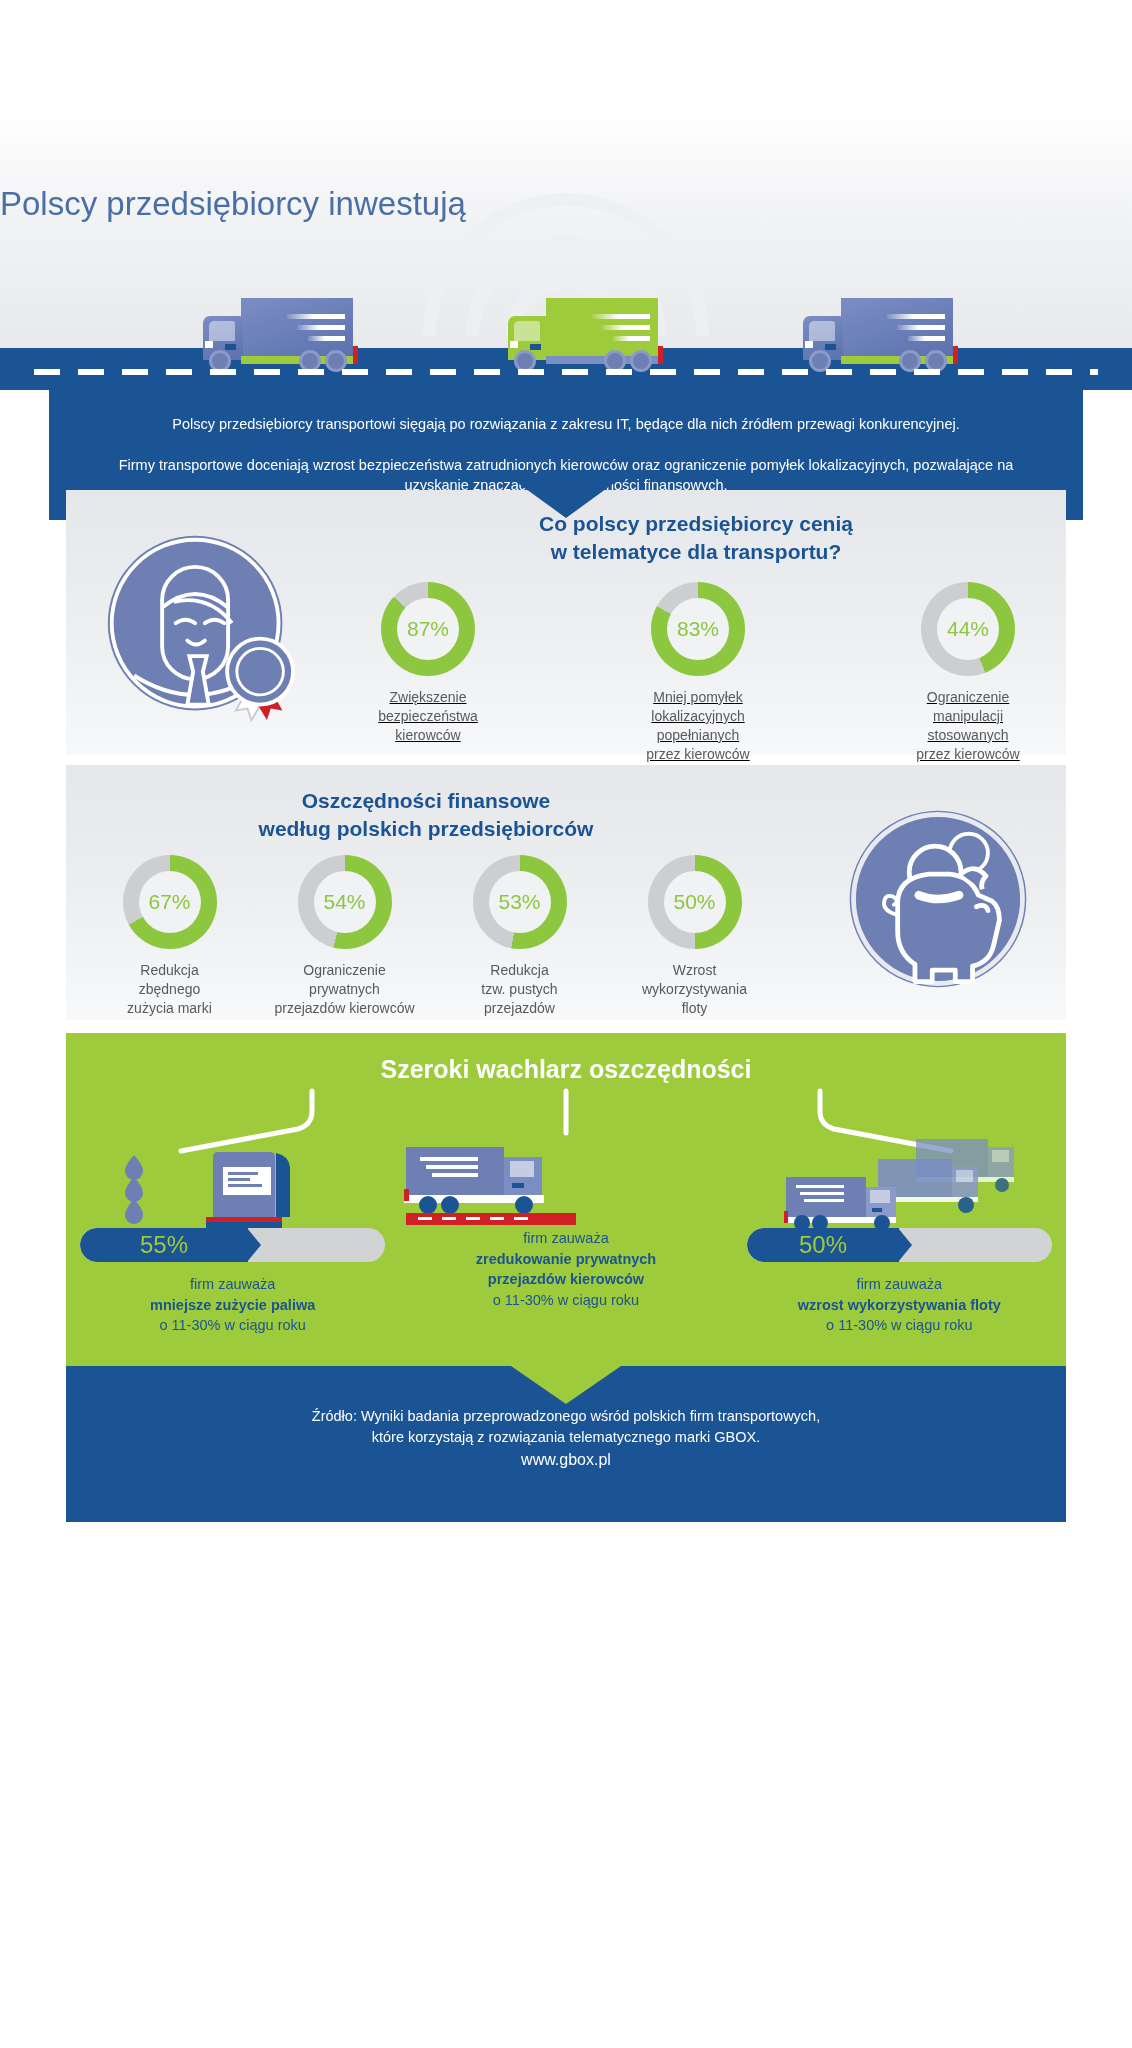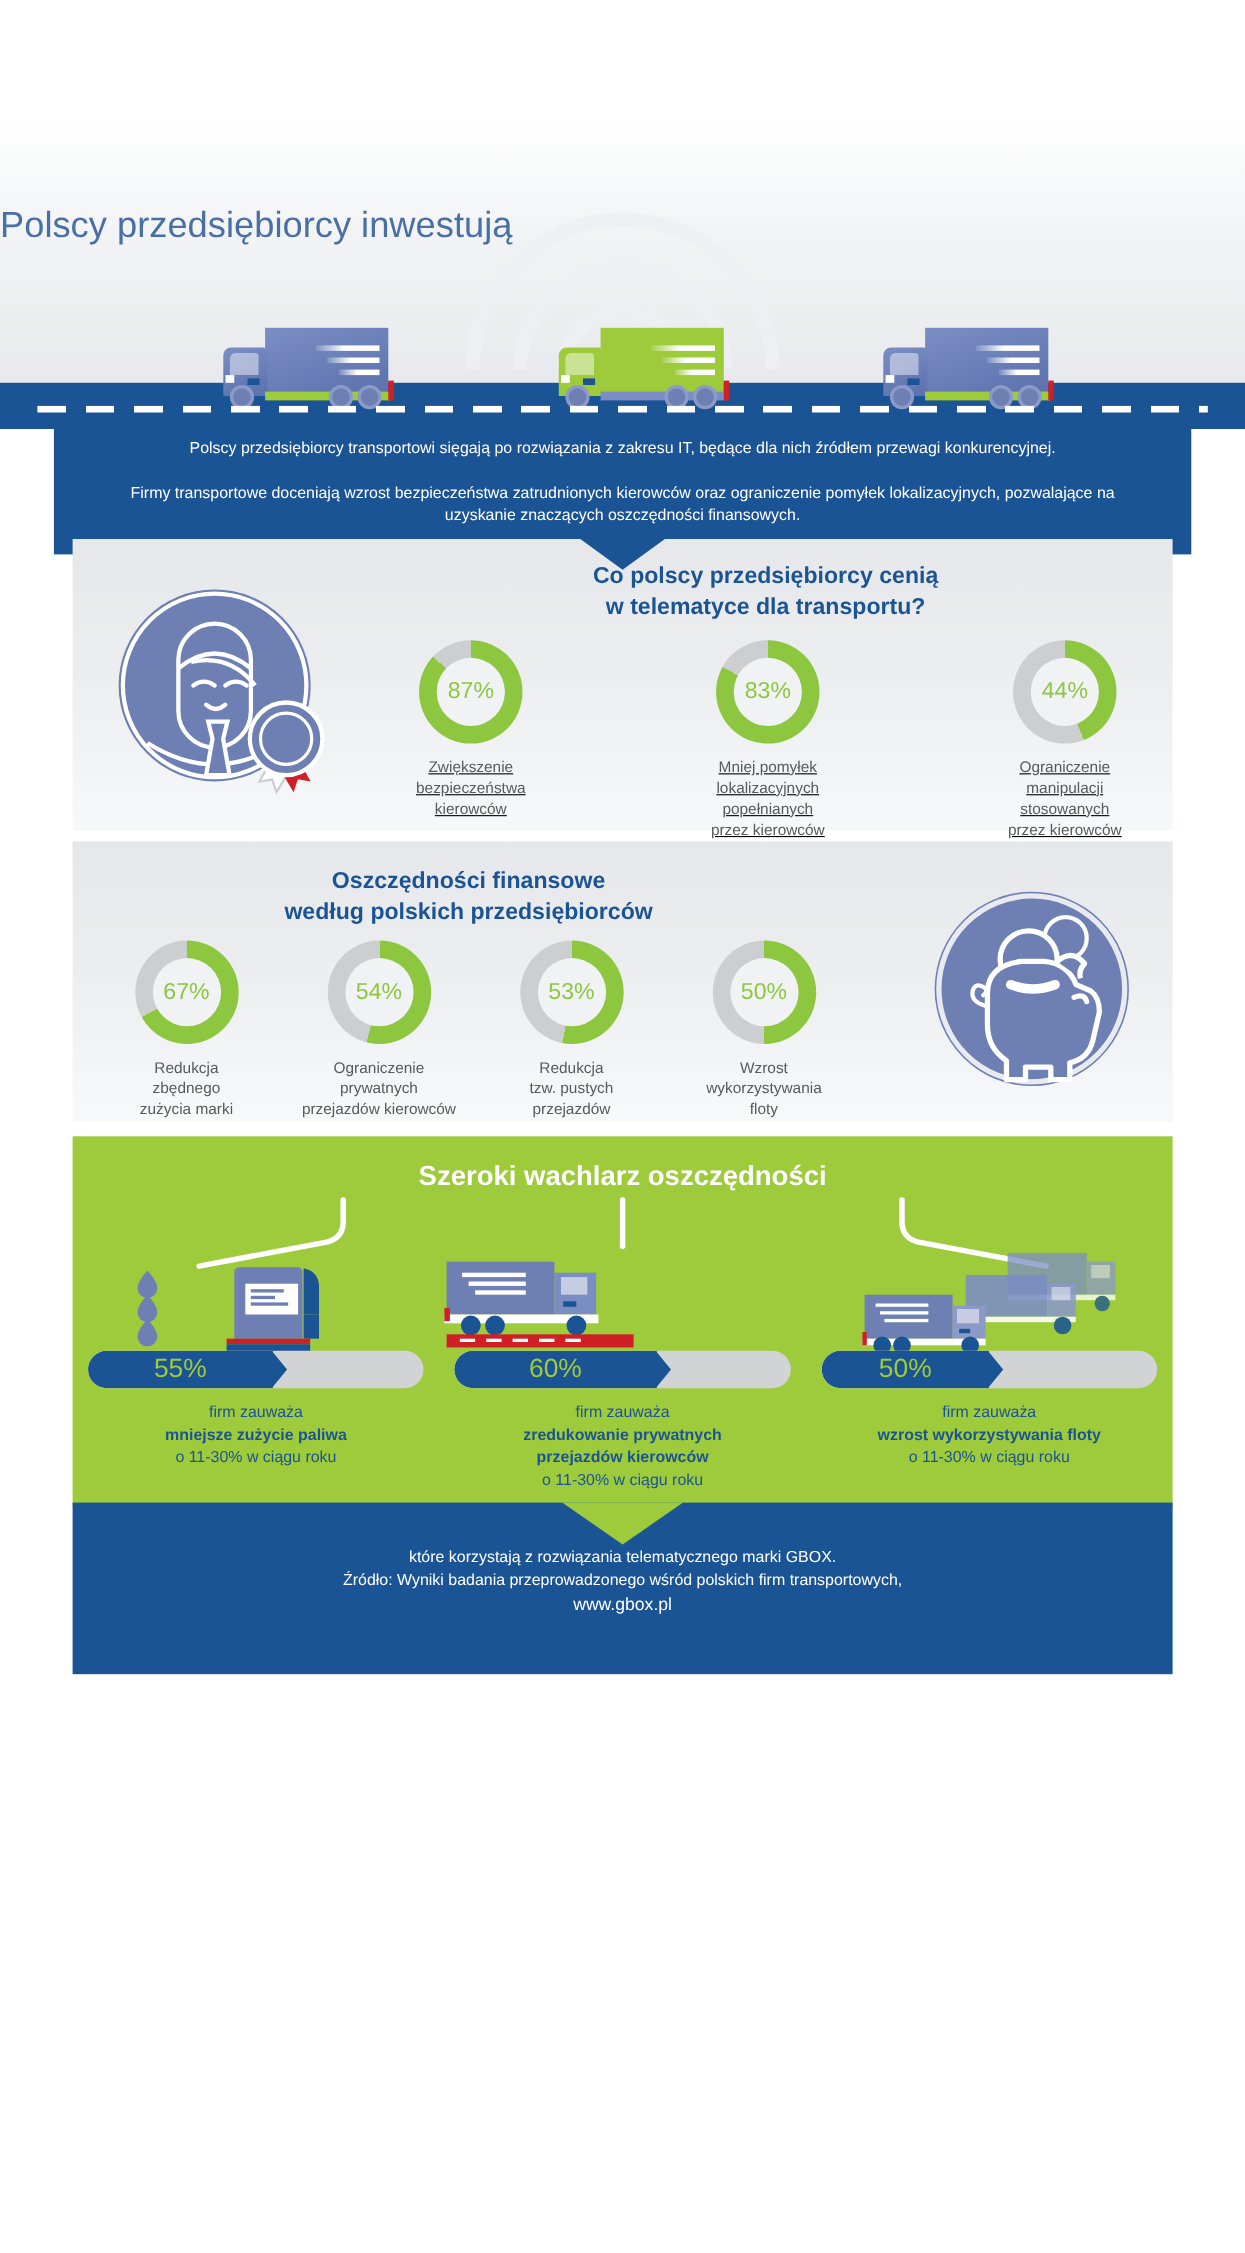--- a/index.html
+++ b/index.html
@@ -153,20 +153,21 @@
     left: 49px;
     width: 1034px;
     background: #1b5494;
     padding: 18px 40px 24px;
     color: #ffffff;
     text-align: center;
   }
   .intro p {
     font-size: 14.5px;
     line-height: 1.42;
+    margin-top: 16px;
   }
   .intro p + p { margin-top: 20px; }
   .intro-arrow {
     position: absolute;
     top: 478px;
     left: 50%;
     transform: translateX(-50%);
     width: 0; height: 0;
     border-left: 55px solid transparent;
     border-right: 55px solid transparent;
@@ -656,25 +657,20 @@
           </div>
         </div>
         <div class="bar-cap">
           <span>firm zauważa</span>
           <span class="b">mniejsze zużycie paliwa</span>
           <span>o 11-30% w ciągu roku</span>
         </div>
       </div>
 
       <div class="bar-cell">
-        <div class="bar-track">
-          <div class="bar-fill" style="width:60%;">
-            <span class="bar-pct">60%</span>
-          </div>
-        </div>
         <div class="bar-cap">
           <span>firm zauważa</span>
           <span class="b">zredukowanie prywatnych</span>
           <span class="b">przejazdów kierowców</span>
           <span>o 11-30% w ciągu roku</span>
         </div>
       </div>
 
       <div class="bar-cell">
         <div class="bar-track">
@@ -687,18 +683,18 @@
           <span class="b">wzrost wykorzystywania floty</span>
           <span>o 11-30% w ciągu roku</span>
         </div>
       </div>
     </div>
   </div>
 
   <div class="green-arrow"></div>
 
   <div class="footer">
+    <p>Źródło: Wyniki badania przeprowadzonego wśród polskich firm transportowych,</p>
     <p>które korzystają z rozwiązania telematycznego marki GBOX.</p>
-    <p>Źródło: Wyniki badania przeprowadzonego wśród polskich firm transportowych,</p>
     <p class="url">www.gbox.pl</p>
   </div>
 
 </div>
 
 </body></html>

